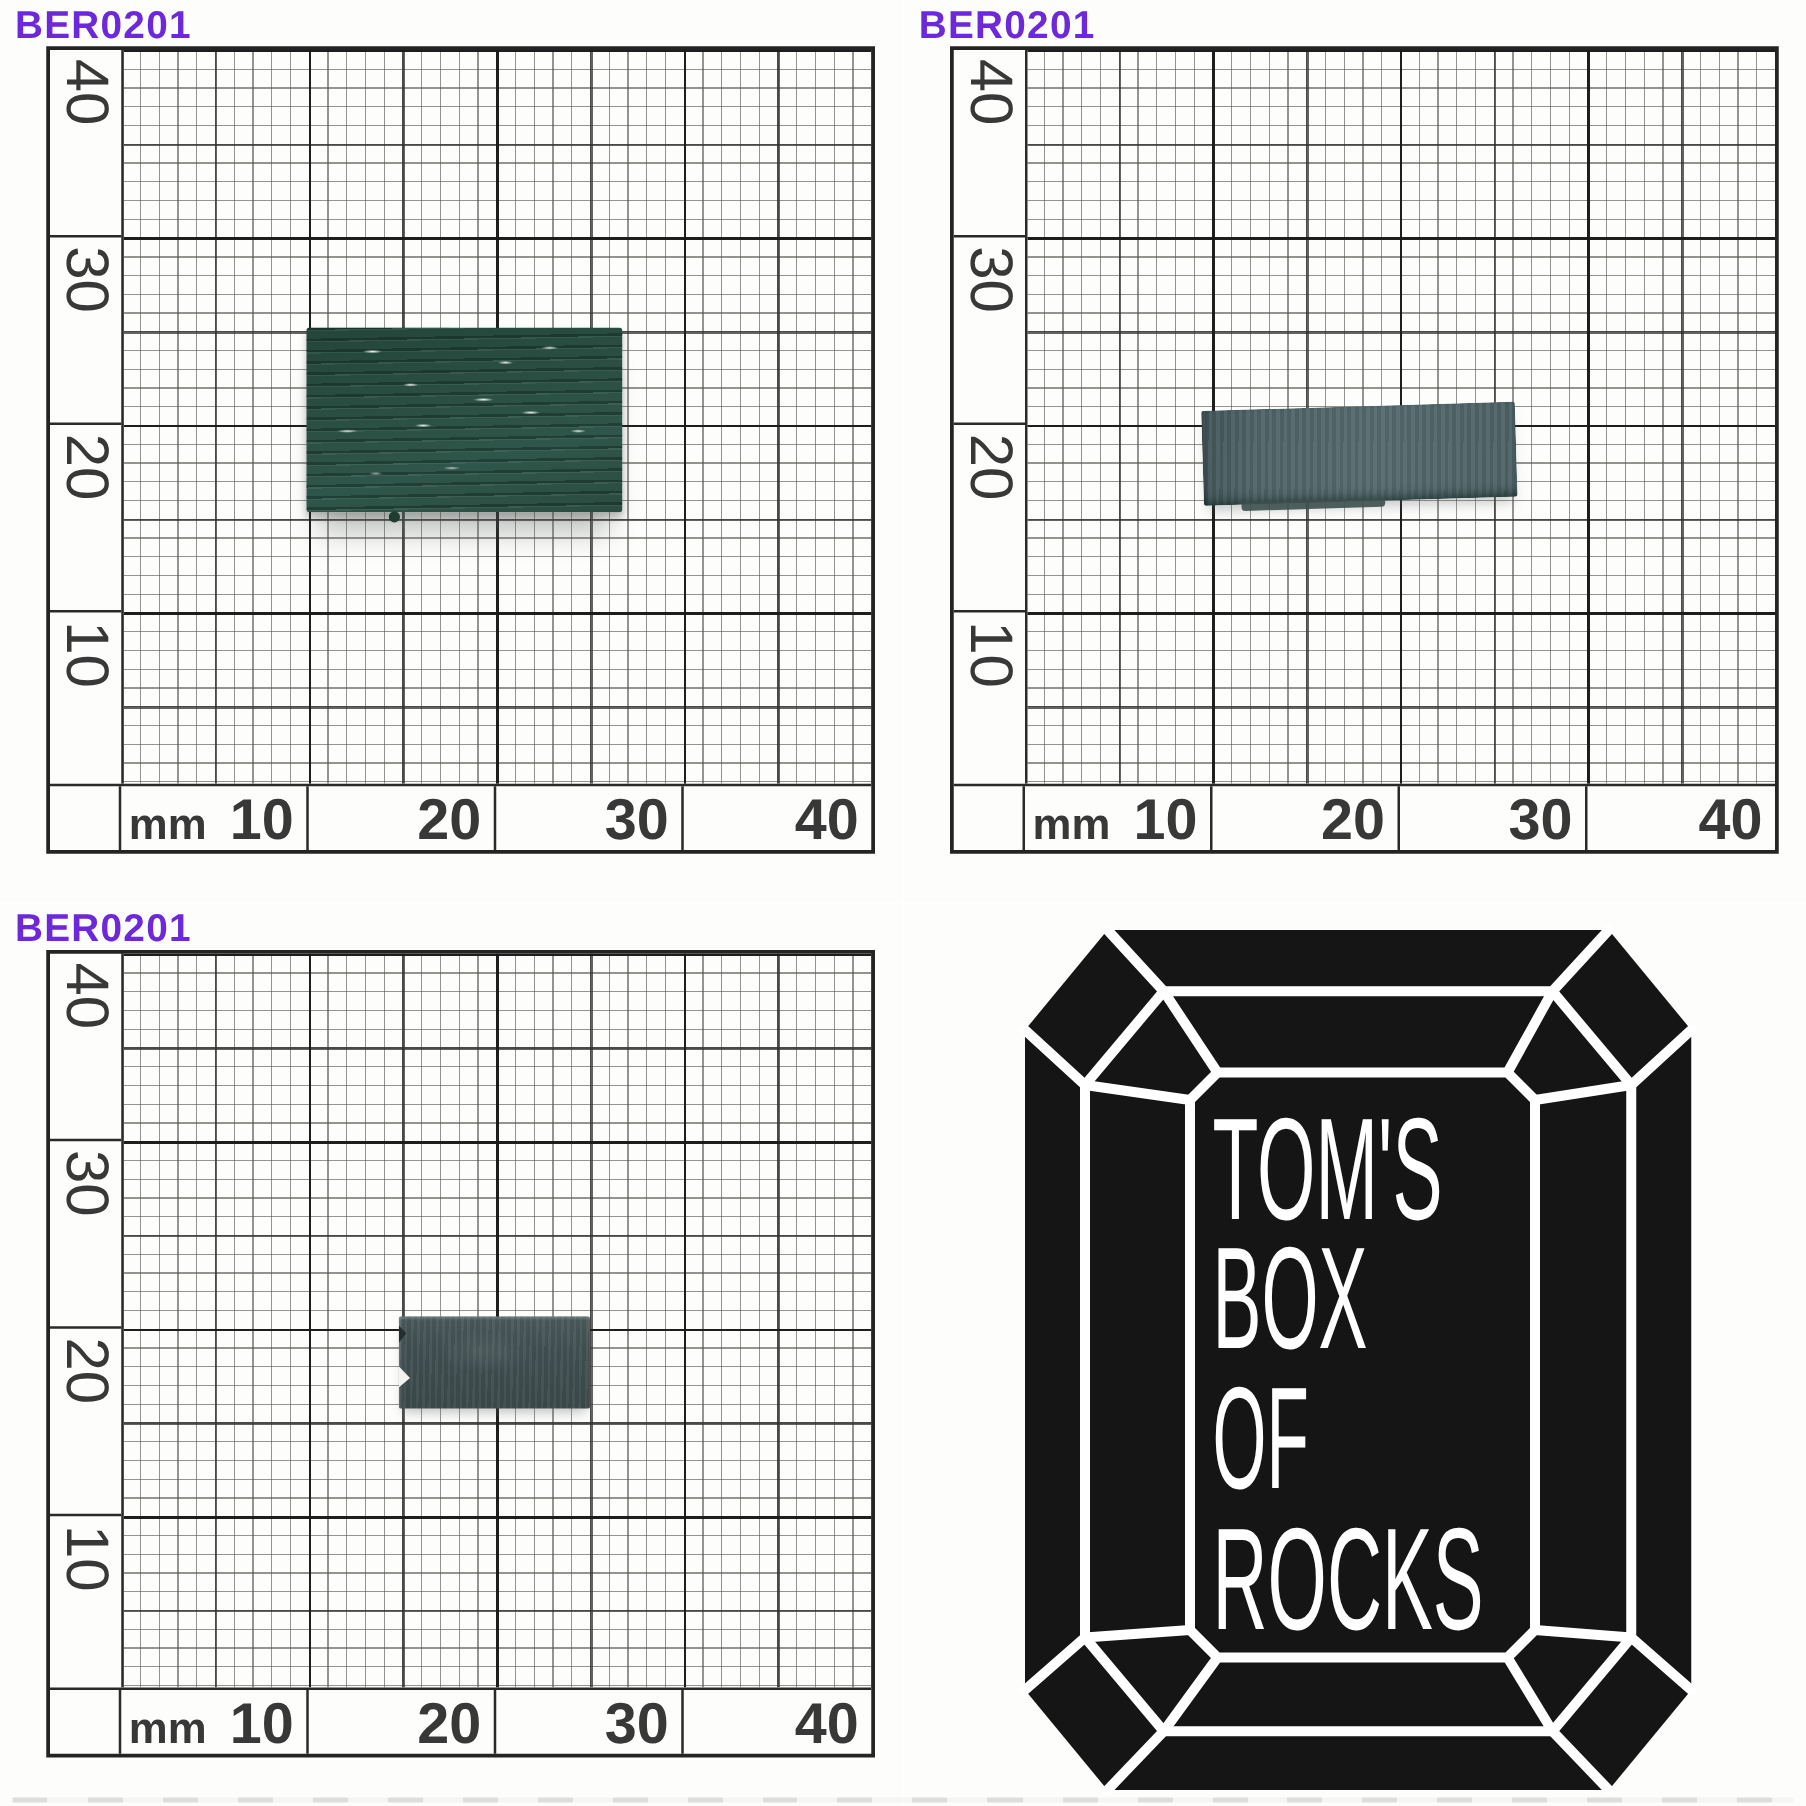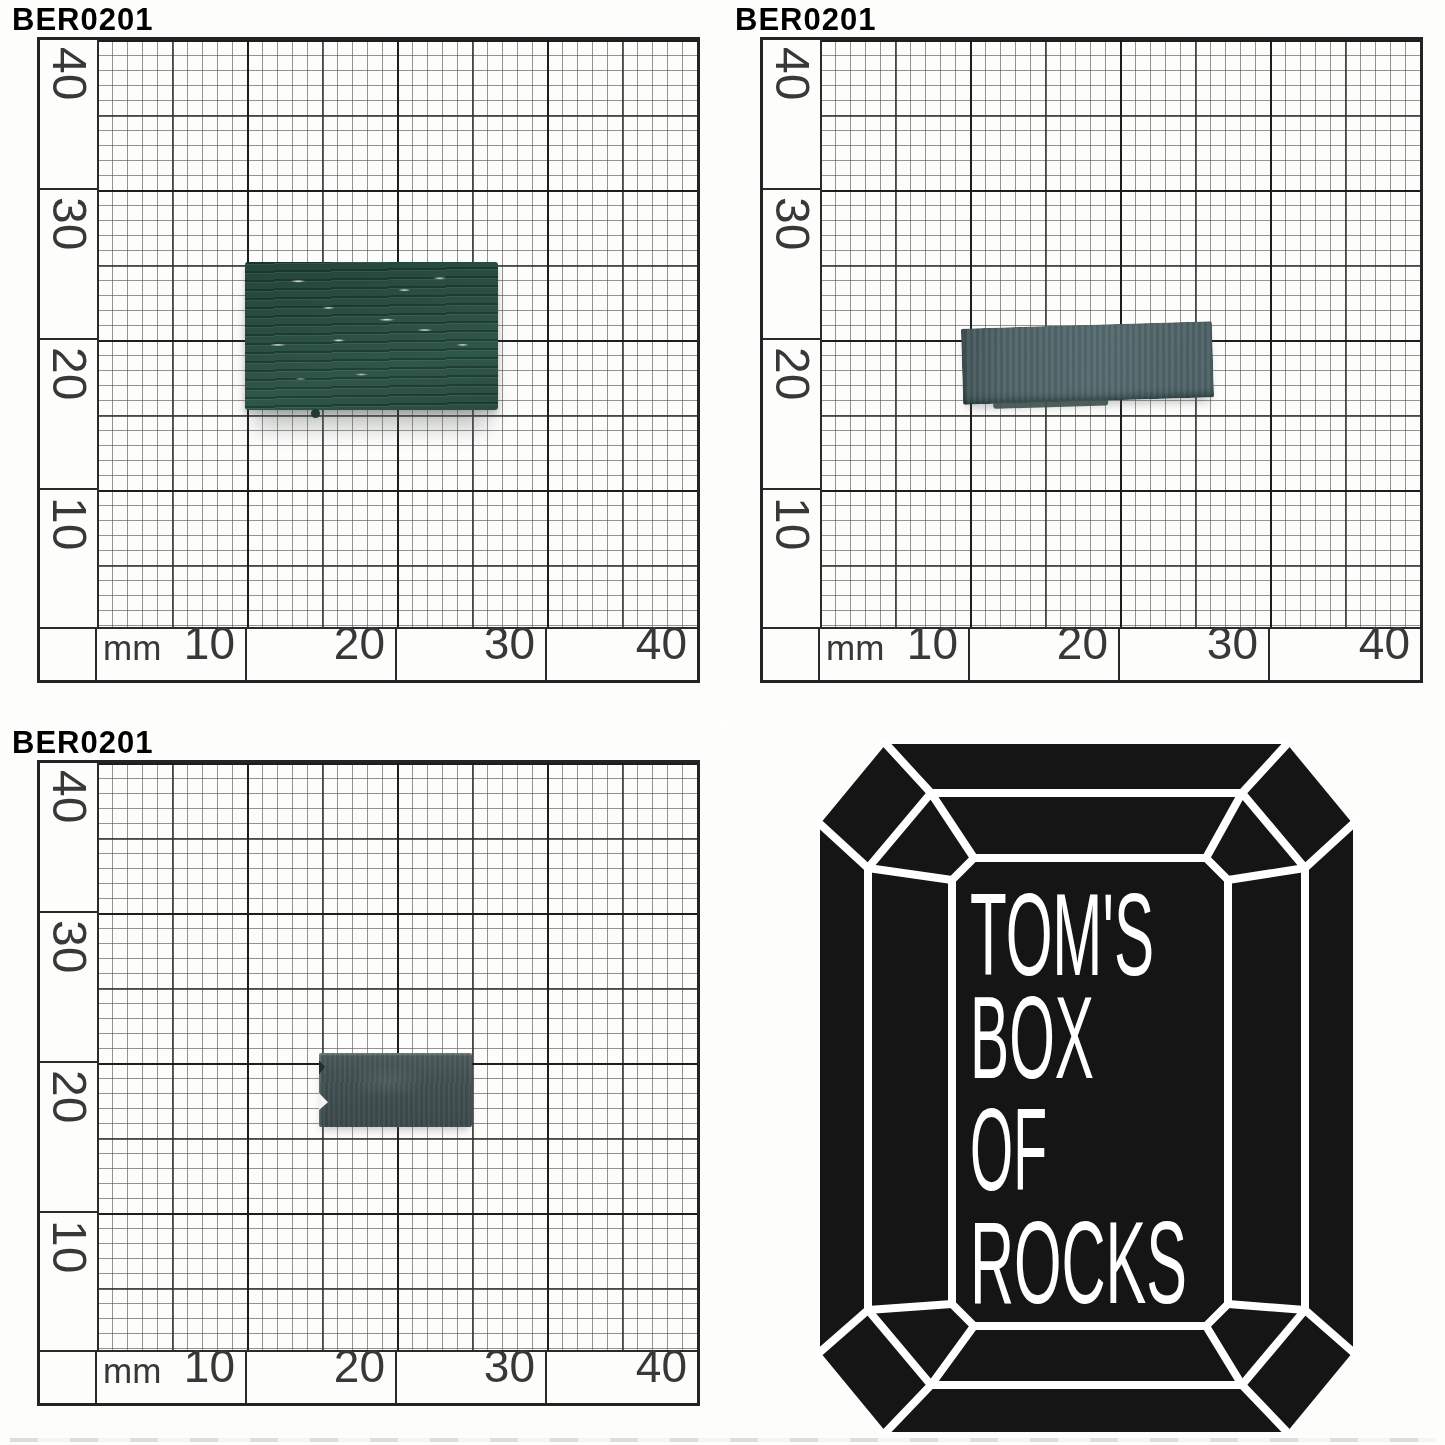--- a/index.html
+++ b/index.html
@@ -5,21 +5,21 @@
   html,body{margin:0;padding:0;background:#ffffff;}
   body{width:1445px;height:1445px;position:relative;overflow:hidden;
        font-family:"Liberation Sans",sans-serif;}
   .quad{position:absolute;width:722px;height:722px;background:#fdfdfc;}
   #quad-tl{left:0;top:0;}
   #quad-tr{left:723px;top:0;}
   #quad-bl{left:0;top:723px;}
   #quad-br{left:723px;top:723px;text-align:center;}
 
   .photo-label{position:absolute;left:12px;top:4px;font-size:31px;font-weight:700;
-               color:#000000;letter-spacing:1px;line-height:1;}
+               color:#6d28d9;letter-spacing:1px;line-height:1;}
 
   
   .graph{position:absolute;left:37px;top:37px;width:663px;height:646px;}
   .frame{position:absolute;inset:0;border:3px solid #242424;z-index:6;pointer-events:none;}
   .ycol{position:absolute;left:3px;top:3px;width:59px;height:587px;
         border-right:2px solid #2a2a2a;box-sizing:border-box;background:#fdfdfc;z-index:2;}
   .ycell{position:relative;box-sizing:border-box;height:150px;
          border-bottom:2px solid #2a2a2a;text-align:center;}
   .ycell:last-child{height:137px;border-bottom:none;}
   .ycell span{display:inline-block;writing-mode:vertical-rl;font-size:48px;
@@ -30,21 +30,21 @@
       repeating-linear-gradient(to right, rgba(25,25,25,.92) 0 2px, rgba(0,0,0,0) 2px 150px),
       repeating-linear-gradient(to bottom, rgba(25,25,25,.92) 0 2px, rgba(0,0,0,0) 2px 150px),
       repeating-linear-gradient(to right, rgba(48,48,48,.75) 0 2px, rgba(0,0,0,0) 2px 75px),
       repeating-linear-gradient(to bottom, rgba(48,48,48,.75) 0 2px, rgba(0,0,0,0) 2px 75px),
       repeating-linear-gradient(to right, rgba(85,82,78,.62) 0 1px, rgba(0,0,0,0) 1px 15px),
       repeating-linear-gradient(to bottom, rgba(85,82,78,.62) 0 1px, rgba(0,0,0,0) 1px 15px);}
   .xrow{position:absolute;left:3px;top:590px;width:657px;height:53px;
         border-top:2px solid #2a2a2a;box-sizing:border-box;display:flex;
         background:#fdfdfc;z-index:3;}
   .xcell{box-sizing:border-box;border-right:2px solid #2a2a2a;display:flex;
-         align-items:flex-end;justify-content:flex-end;padding-bottom:16px;}
+         align-items:flex-end;justify-content:flex-end;padding-bottom:4px;font-weight:bold;}
   .xcell.corner{width:57px;}
   .xcell.cfirst{width:150px;justify-content:space-between;padding-left:6px;}
   .xcell.cmid{width:150px;}
   .xcell.clast{width:150px;border-right:none;}
   .tick{font-size:46px;line-height:.92;color:#383838;padding-right:10px;}
   .unit{font-size:35px;line-height:.95;color:#383838;}
 
   
   .spec{position:absolute;z-index:4;}
   .spec-green{left:245px;top:262px;width:253px;height:148px;border-radius:3px;

